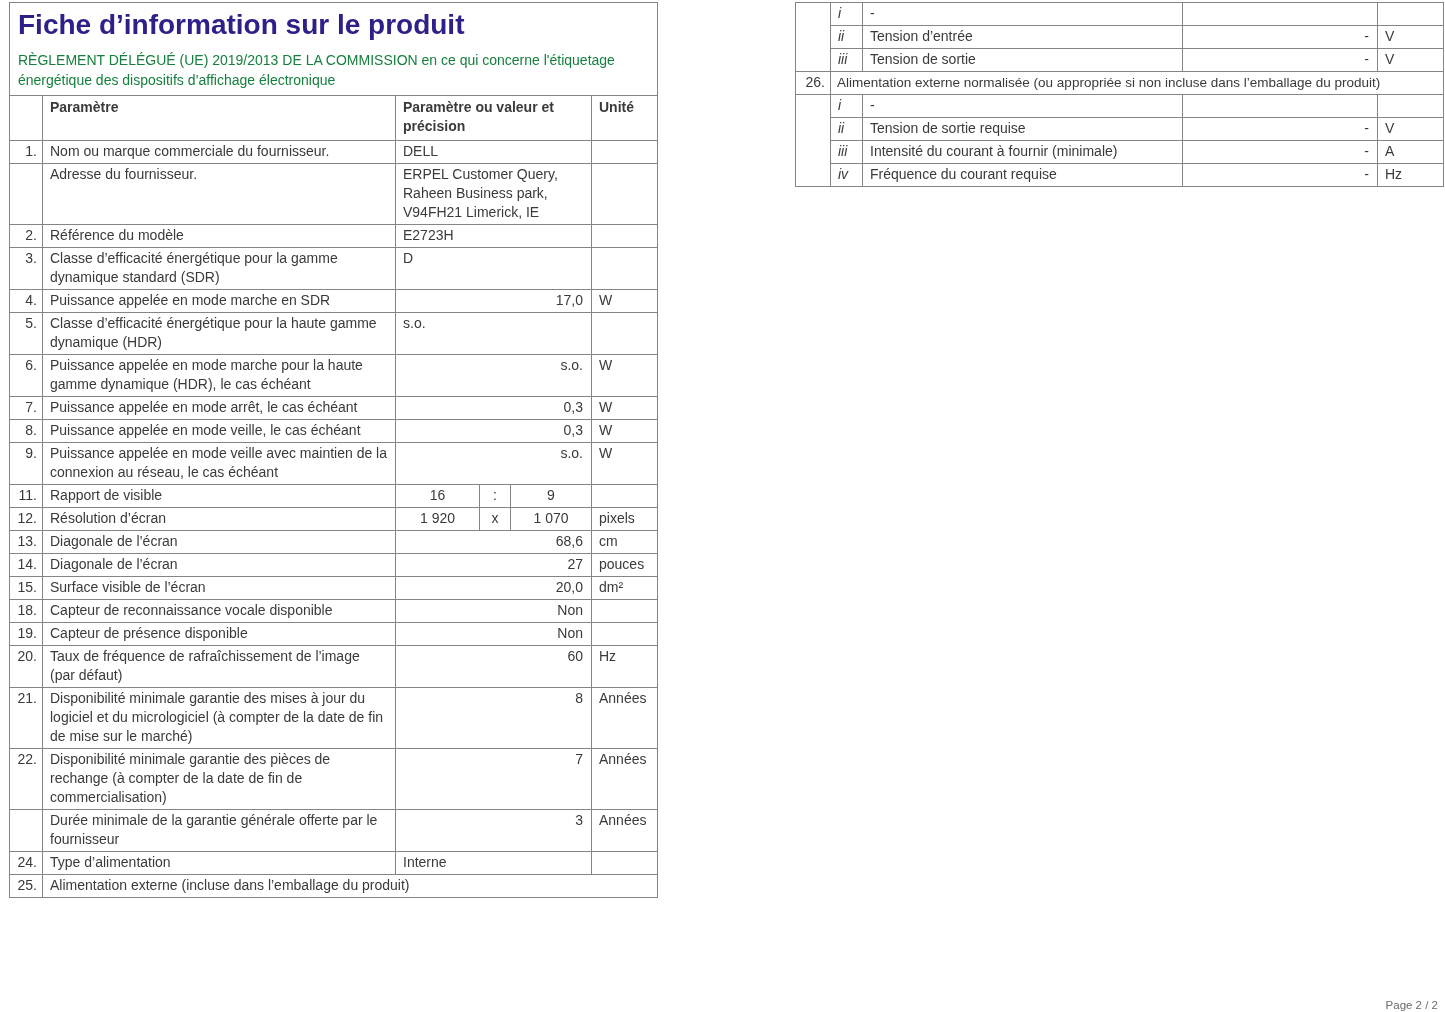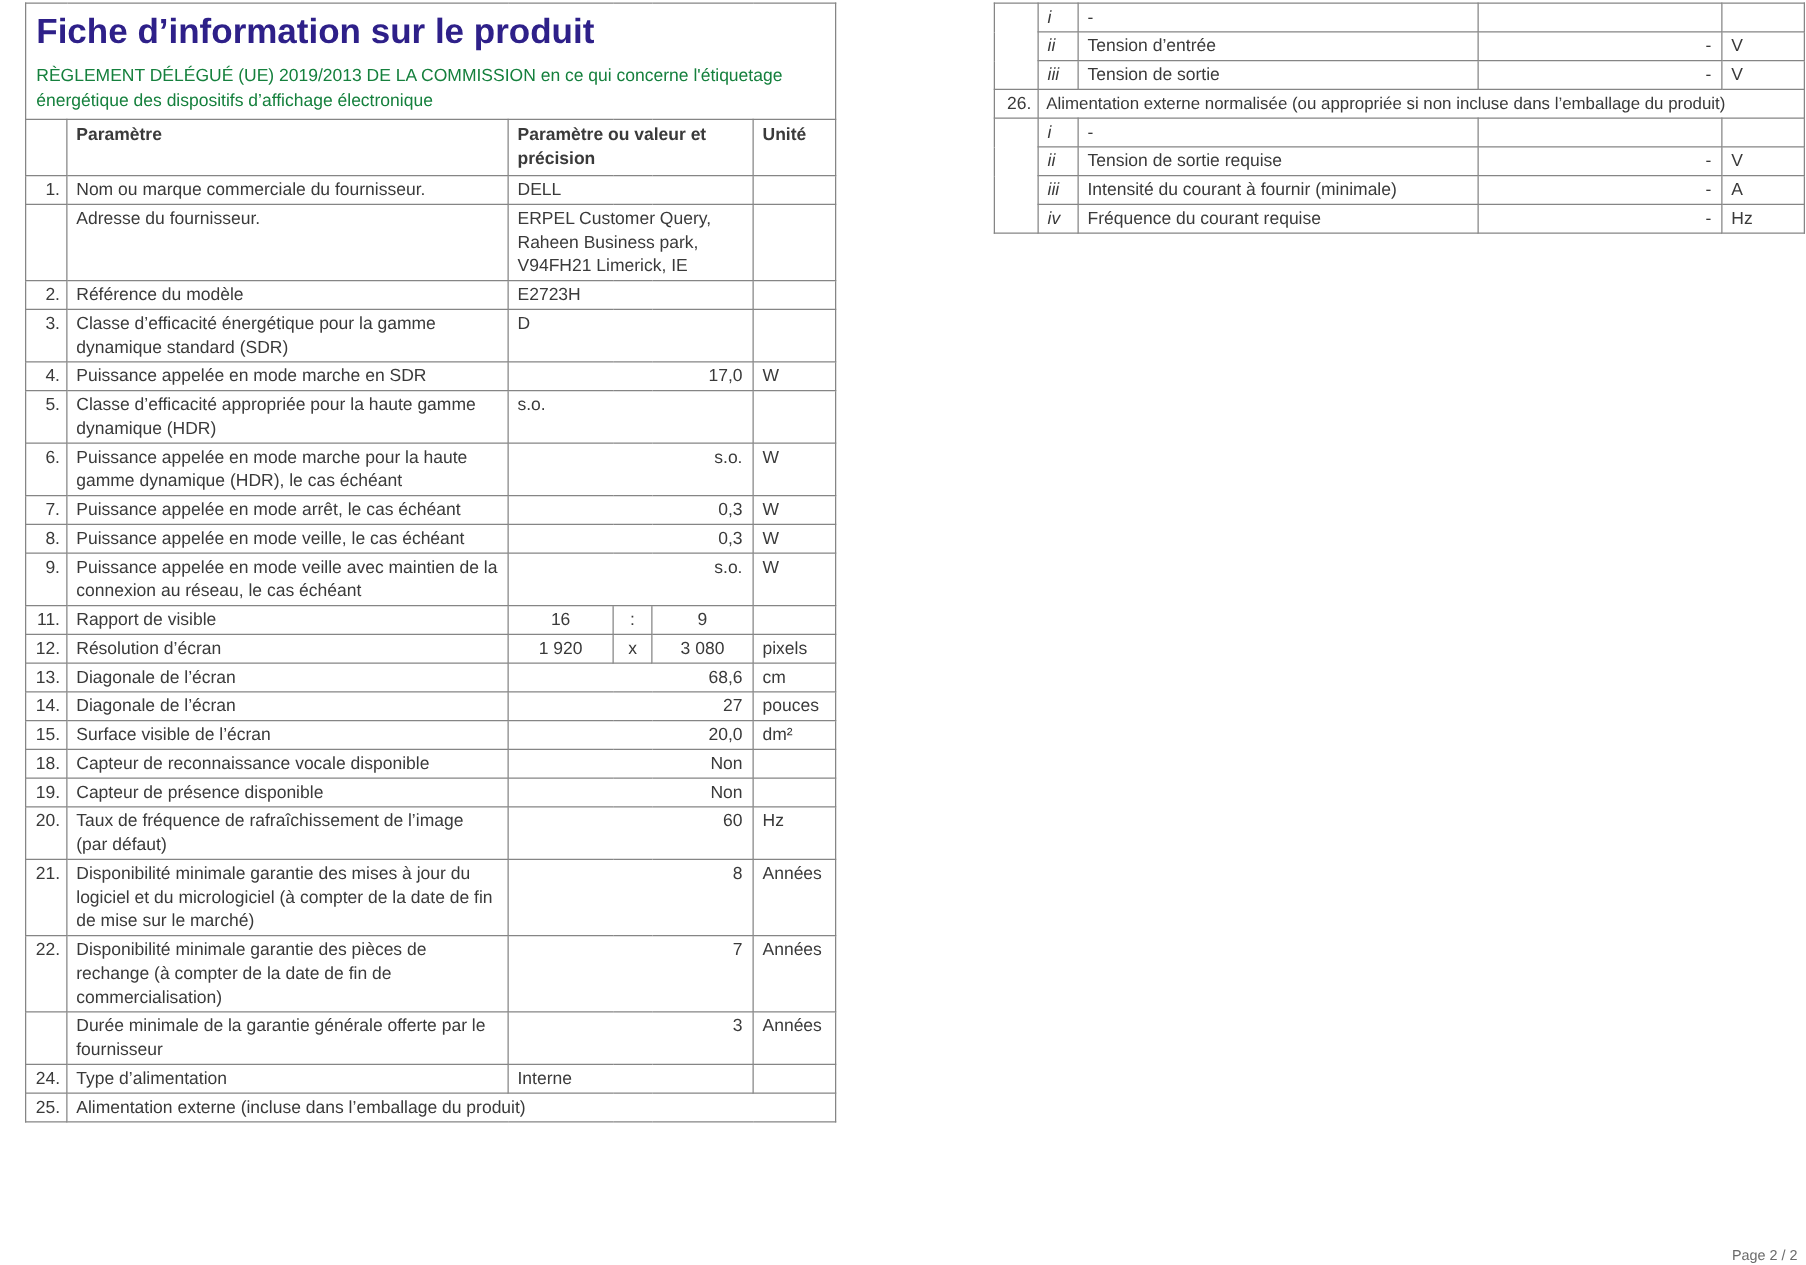--- a/index.html
+++ b/index.html
@@ -1,19 +1,19 @@
 <!DOCTYPE html>
 <html lang="fr"><head>
 <meta charset="utf-8">
 <style>
   html,body{margin:0;padding:0;background:#ffffff;}
   body{width:1445px;height:1012px;position:relative;overflow:hidden;
        font-family:"Liberation Sans",sans-serif;color:#3a3a3a;}
   .page{position:absolute;top:2px;}
-  #page1{left:20px;width:650px;}
+  #page1{left:9px;width:650px;}
   #page2{left:795px;width:649px;}
   table{border-collapse:collapse;table-layout:fixed;width:648px;
         font-size:14px;line-height:19px;color:#3a3a3a;}
   td{border:1px solid #858585;padding:1px 7px 2px 7px;vertical-align:top;overflow:hidden;}
   .titlecell{padding:6px 8px 4px 8px;height:82px;}
   h1{margin:0 0 9px 0;font-size:28px;line-height:32px;font-weight:bold;color:#2e2089;}
   .subtitle{margin:0;font-size:14px;line-height:20px;color:#15803d;}
   .hdr td{font-weight:bold;height:40px;padding-top:2px;}
   .num{text-align:right;padding-right:5px;padding-left:2px;}
   .vl{text-align:left;}
@@ -80,21 +80,21 @@
         <td class="unit"></td>
       </tr>
       <tr>
         <td class="num">4.</td>
         <td>Puissance appelée en mode marche en SDR</td>
         <td colspan="3" class="vr">17,0</td>
         <td class="unit">W</td>
       </tr>
       <tr>
         <td class="num">5.</td>
-        <td>Classe d’efficacité appropriée pour la haute gamme dynamique (HDR)</td>
+        <td>Classe d’efficacité énergétique pour la haute gamme dynamique (HDR)</td>
         <td colspan="3" class="vl">s.o.</td>
         <td class="unit"></td>
       </tr>
       <tr>
         <td class="num">6.</td>
         <td>Puissance appelée en mode marche pour la haute gamme dynamique (HDR), le cas échéant</td>
         <td colspan="3" class="vr">s.o.</td>
         <td class="unit">W</td>
       </tr>
       <tr>
@@ -121,21 +121,21 @@
         <td class="c">16</td>
         <td class="c">:</td>
         <td class="c">9</td>
         <td class="unit"></td>
       </tr>
       <tr>
         <td class="num">12.</td>
         <td>Résolution d’écran</td>
         <td class="c">1 920</td>
         <td class="c">x</td>
-        <td class="c">3 080</td>
+        <td class="c">1 070</td>
         <td class="unit">pixels</td>
       </tr>
       <tr>
         <td class="num">13.</td>
         <td>Diagonale de l’écran</td>
         <td colspan="3" class="vr">68,6</td>
         <td class="unit">cm</td>
       </tr>
       <tr>
         <td class="num">14.</td>

